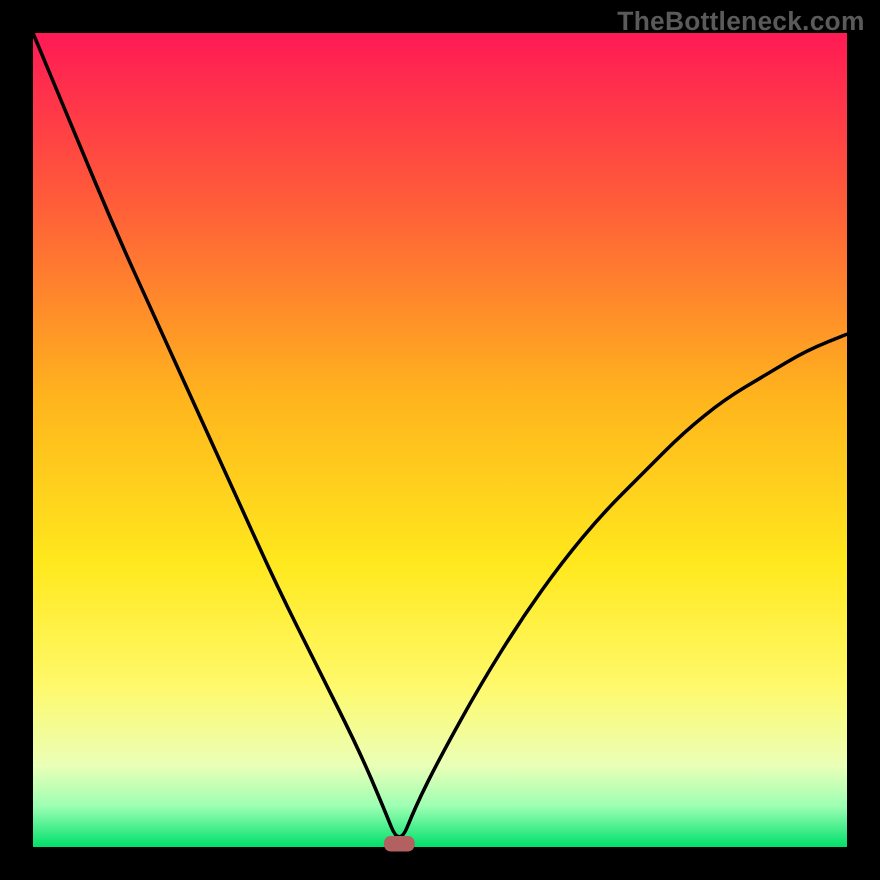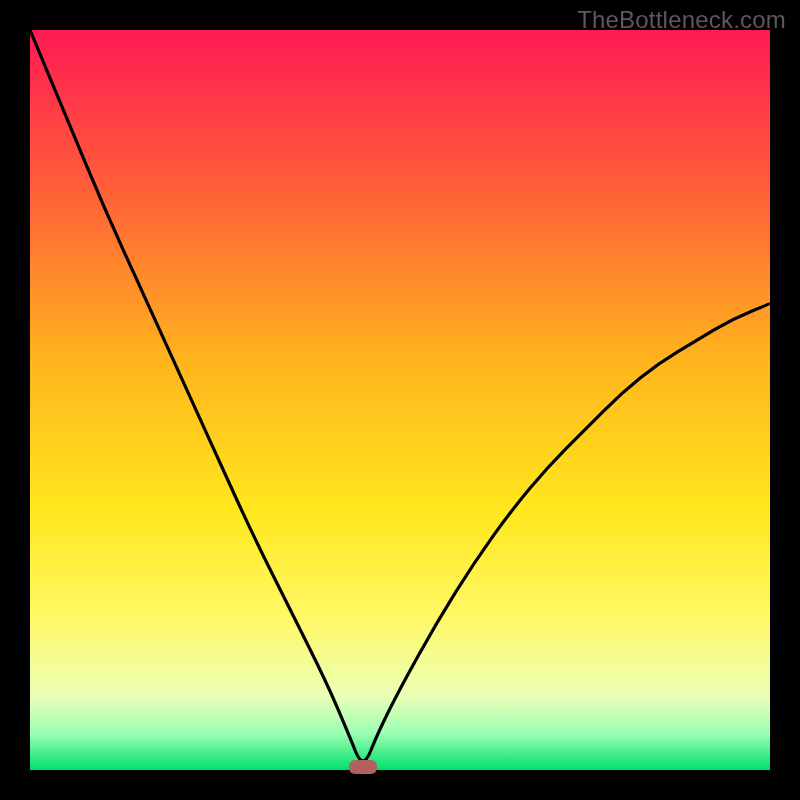--- a/index.html
+++ b/index.html
@@ -14,21 +14,21 @@
   .container {
     position: relative;
     width: 800px;
     height: 800px;
   }
   .watermark {
     position: absolute;
     top: 6px;
     right: 14px;
     font-size: 24px;
-    font-weight: 400;
+    font-weight: 700;
     color: #5a5a5a;
     letter-spacing: 0.2px;
     z-index: 10;
     margin-left: 24px;
   }
   svg {
     display: block;
   }
 </style>
 </head>

